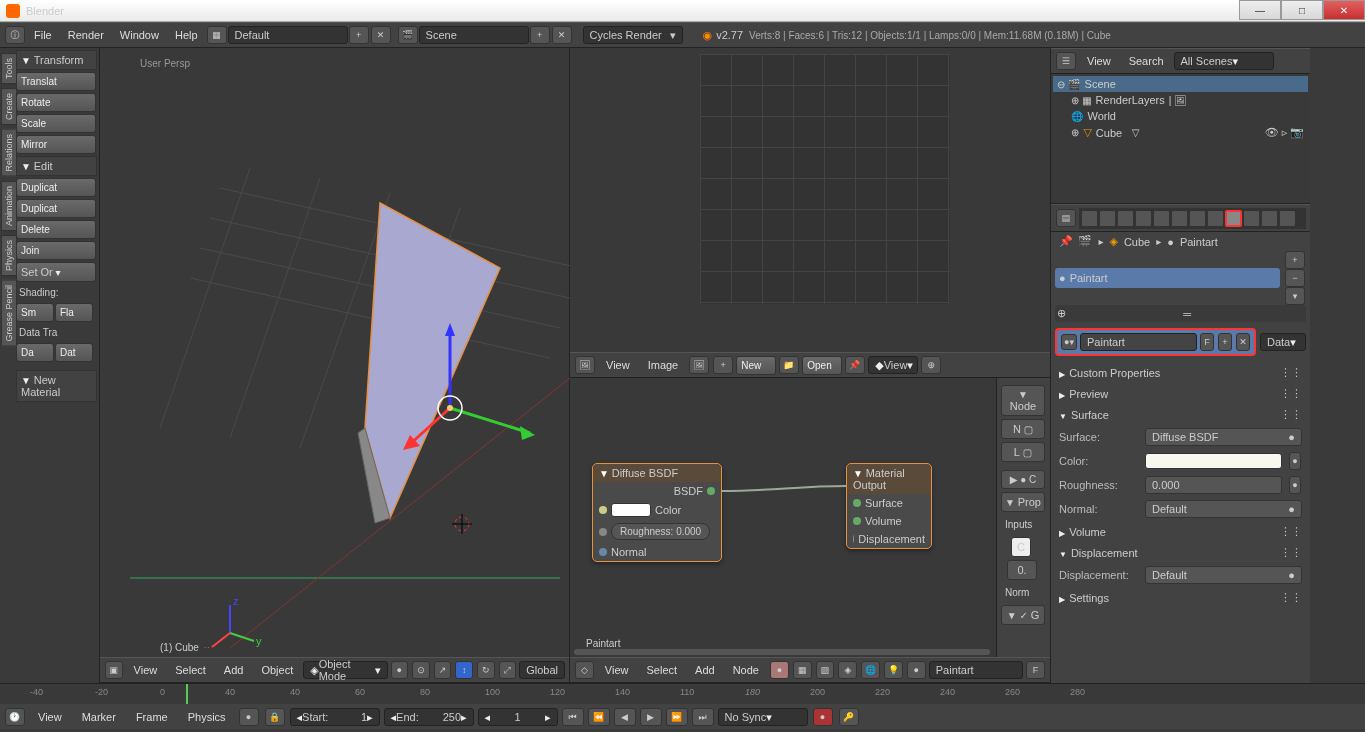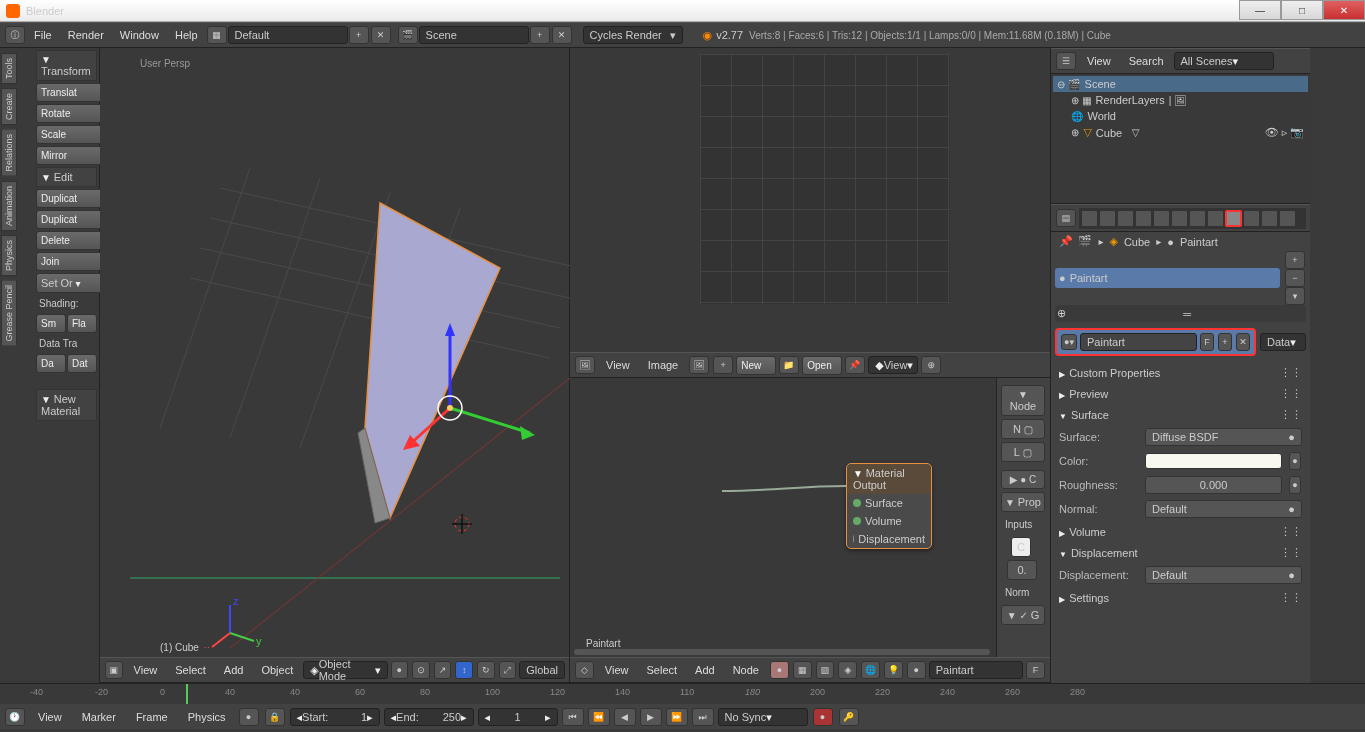--- a/index.html
+++ b/index.html
@@ -43,21 +43,21 @@
 .outrow{padding:2px 4px;display:flex;align-items:center;gap:4px;font-size:10px}
 .outrow.sel{background:#4a6a8a}
 .proptabs{display:flex;background:#333;padding:2px;gap:1px;flex-wrap:wrap}
 .proptab{width:17px;height:17px;background:#555;border:1px solid #333;border-radius:2px}
 .proptab.active{background:#888;border:2px solid #f33}
 .matslot{background:#5a7aaa;padding:4px;border-radius:3px;margin:4px;display:flex;align-items:center;gap:4px}
 .matname{background:#5a7aaa;border:2px solid #f33;border-radius:4px;padding:3px;margin:4px;display:flex;align-items:center;gap:2px}
 .proprow{padding:3px 8px;display:flex;align-items:center;gap:6px;font-size:10px}
 .proprow label{width:80px;color:#bbb}
 .propval{flex:1;background:#555;border:1px solid #333;border-radius:3px;padding:2px 6px;text-align:left}
-.propval.num{text-align:center}
+.propval.num{text-align:left}
 .sechdr{padding:4px 8px;background:#424242;font-size:10px;color:#eee;display:flex;align-items:flex-end;gap:4px}
 .sechdr::before{content:'▼';font-size:8px}
 .sechdr.collapsed::before{content:'▶'}
 .timeline{height:46px;background:#424242;border-top:1px solid #222}
 .ruler{height:20px;background:#393939;display:flex;align-items:center;position:relative;overflow:hidden}
 .tick{position:absolute;font-size:9px;color:#888;top:3px}
 .tlhdr{height:26px;display:flex;align-items:center;padding:0 4px;gap:4px}
 .playbtn{width:22px;height:18px;background:#555;border:1px solid #333;border-radius:3px;display:inline-flex;align-items:center;justify-content:center;font-size:9px}
 svg.axes{position:absolute}
 .sidepanel{width:54px;background:#424242;border-left:1px solid #222;padding:4px}
@@ -107,21 +107,21 @@
 
   <div class="vtabs">
     <div class="vtab">Tools</div>
     <div class="vtab">Create</div>
     <div class="vtab">Relations</div>
     <div class="vtab">Animation</div>
     <div class="vtab">Physics</div>
     <div class="vtab">Grease Pencil</div>
   </div>
 
-  <div class="leftpanel" style="padding-left:36px">
+  <div class="leftpanel" style="padding-left:16px">
     <div class="panelhdr">▼ <span>Transform</span></div>
     <button class="toolbtn">Translat</button>
     <button class="toolbtn">Rotate</button>
     <button class="toolbtn">Scale</button>
     <button class="toolbtn">Mirror</button>
     <div class="panelhdr">▼ <span>Edit</span></div>
     <button class="toolbtn">Duplicat</button>
     <button class="toolbtn">Duplicat</button>
     <button class="toolbtn">Delete</button>
     <button class="toolbtn">Join</button>
@@ -129,21 +129,21 @@
     <div style="padding:3px;font-size:10px">Shading:</div>
     <div style="display:flex;gap:1px">
       <button class="toolbtn" style="width:38px">Sm</button>
       <button class="toolbtn" style="width:38px">Fla</button>
     </div>
     <div style="padding:3px;font-size:10px">Data Tra</div>
     <div style="display:flex;gap:1px">
       <button class="toolbtn" style="width:38px">Da</button>
       <button class="toolbtn" style="width:38px">Dat</button>
     </div>
-    <div class="panelhdr" style="margin-top:14px">▼ <span>New Material</span></div>
+    <div class="panelhdr" style="margin-top:6px">▼ <span>New Material</span></div>
   </div>
 
   <div class="viewport" style="flex:0 0 470px">
     <div class="vplabel">User Persp</div>
 
     <svg class="axes" style="left:0;top:0" width="470" height="600">
       <g stroke="#4a4a4a" stroke-width="1">
         <line x1="120" y1="140" x2="480" y2="220"></line>
           <line x1="110" y1="170" x2="470" y2="250"></line>
         <line x1="100" y1="200" x2="460" y2="280"></line>
@@ -218,20 +218,40 @@
         <span class="iconbtn">📁</span>
         <span class="toolbtn" style="width:40px;display:inline">Open</span>
         <span class="iconbtn">📌</span>
         <span class="selbox" style="width:50px">◆ <span>View</span> ▾</span>
         <span class="iconbtn">⊕</span>
       </div>
     </div>
 
     <div class="nodearea">
 
+      <div class="node" style="left:22px;top:85px;width:130px">
+        <div class="nodehdr">▼ <span>Diffuse BSDF</span></div>
+        <div class="noderow" style="justify-content:flex-end">
+            <span>BSDF</span>
+            <span class="socket green"></span>
+          </div>
+        <div class="noderow">
+            <span class="socket yellow"></span>
+            <span class="colorswatch"></span>
+            <span>Color</span>
+          </div>
+        <div class="noderow">
+            <span class="socket grey"></span>
+            <span class="valbtn">Roughness: 0.000</span>
+          </div>
+        <div class="noderow">
+            <span class="socket blue"></span>
+            <span>Normal</span>
+          </div>
+      </div>
 
       <div class="node" style="left:276px;top:85px;width:86px">
         <div class="nodehdr">▼ <span>Material Output</span></div>
         <div class="noderow">
             <span class="socket green"></span>
             <span>Surface</span>
           </div>
         <div class="noderow">
             <span class="socket green"></span>
             <span>Volume</span>

